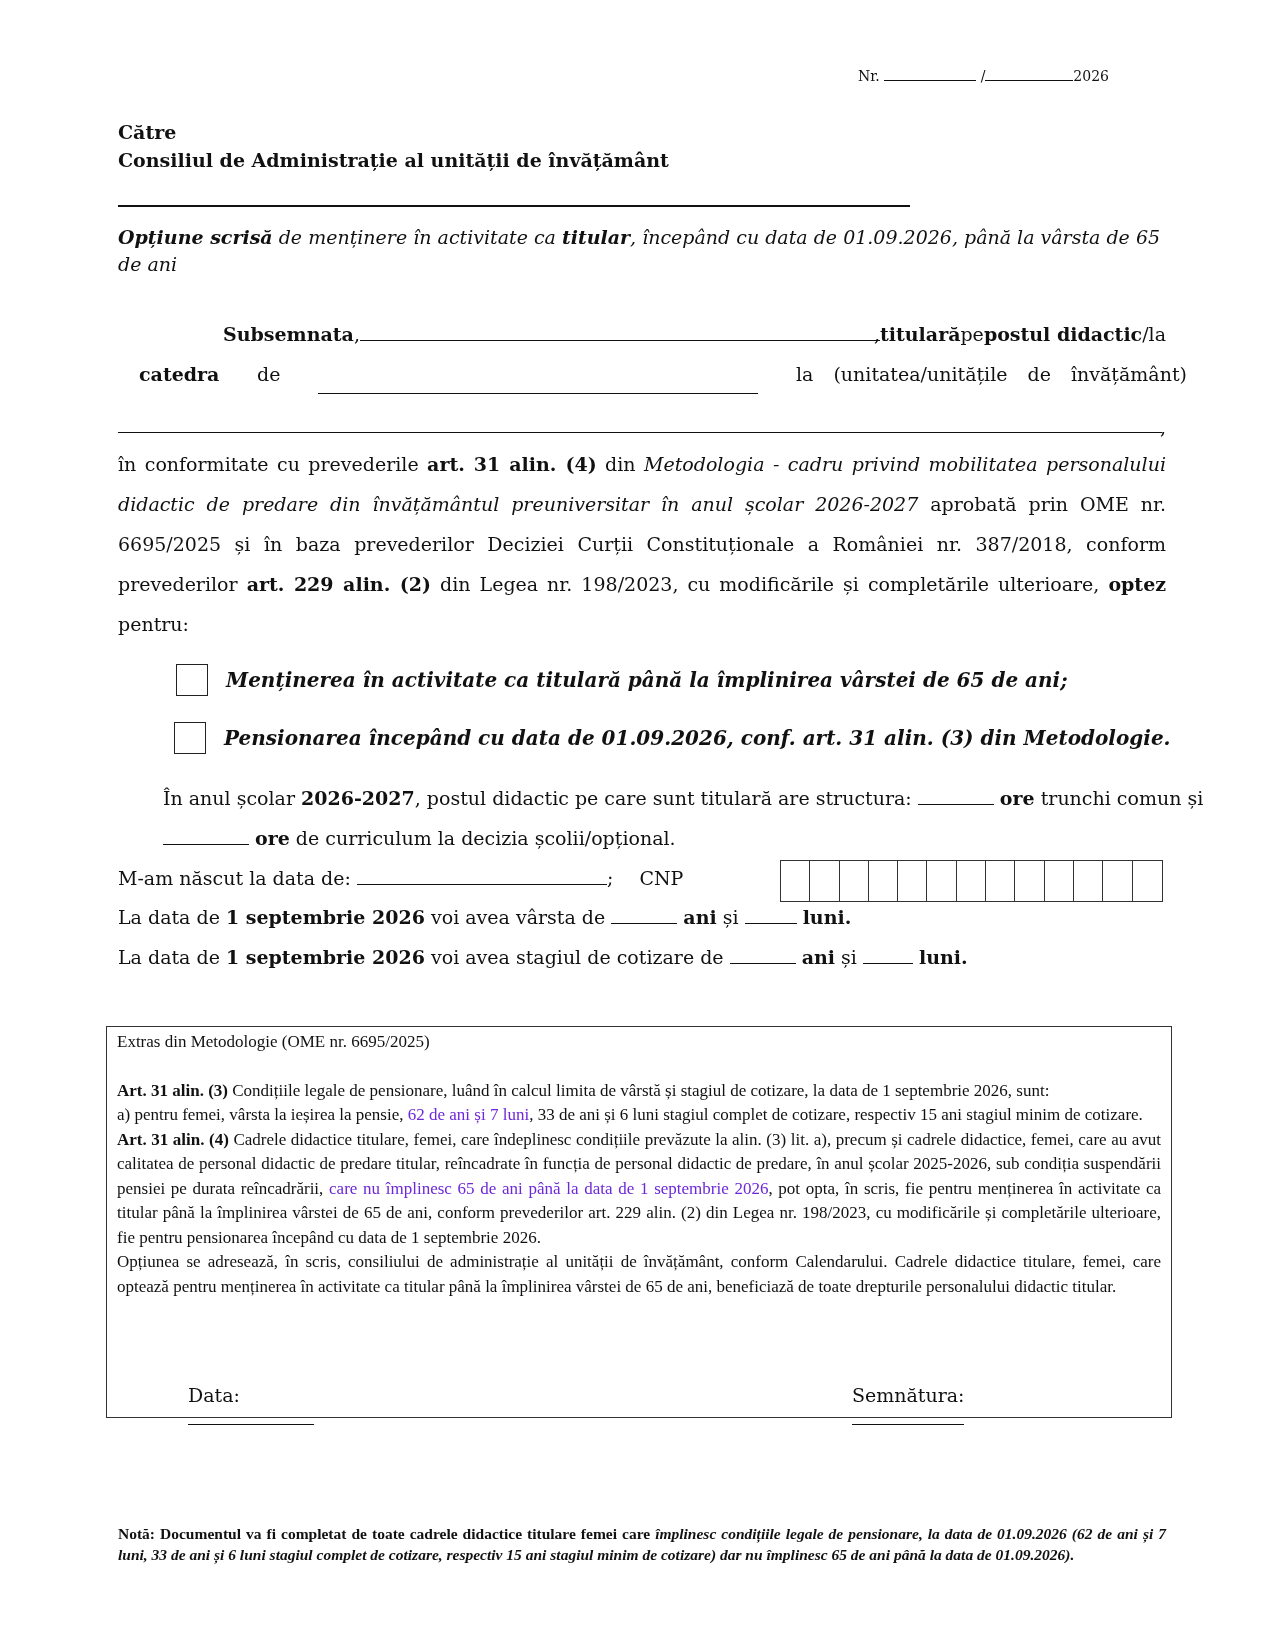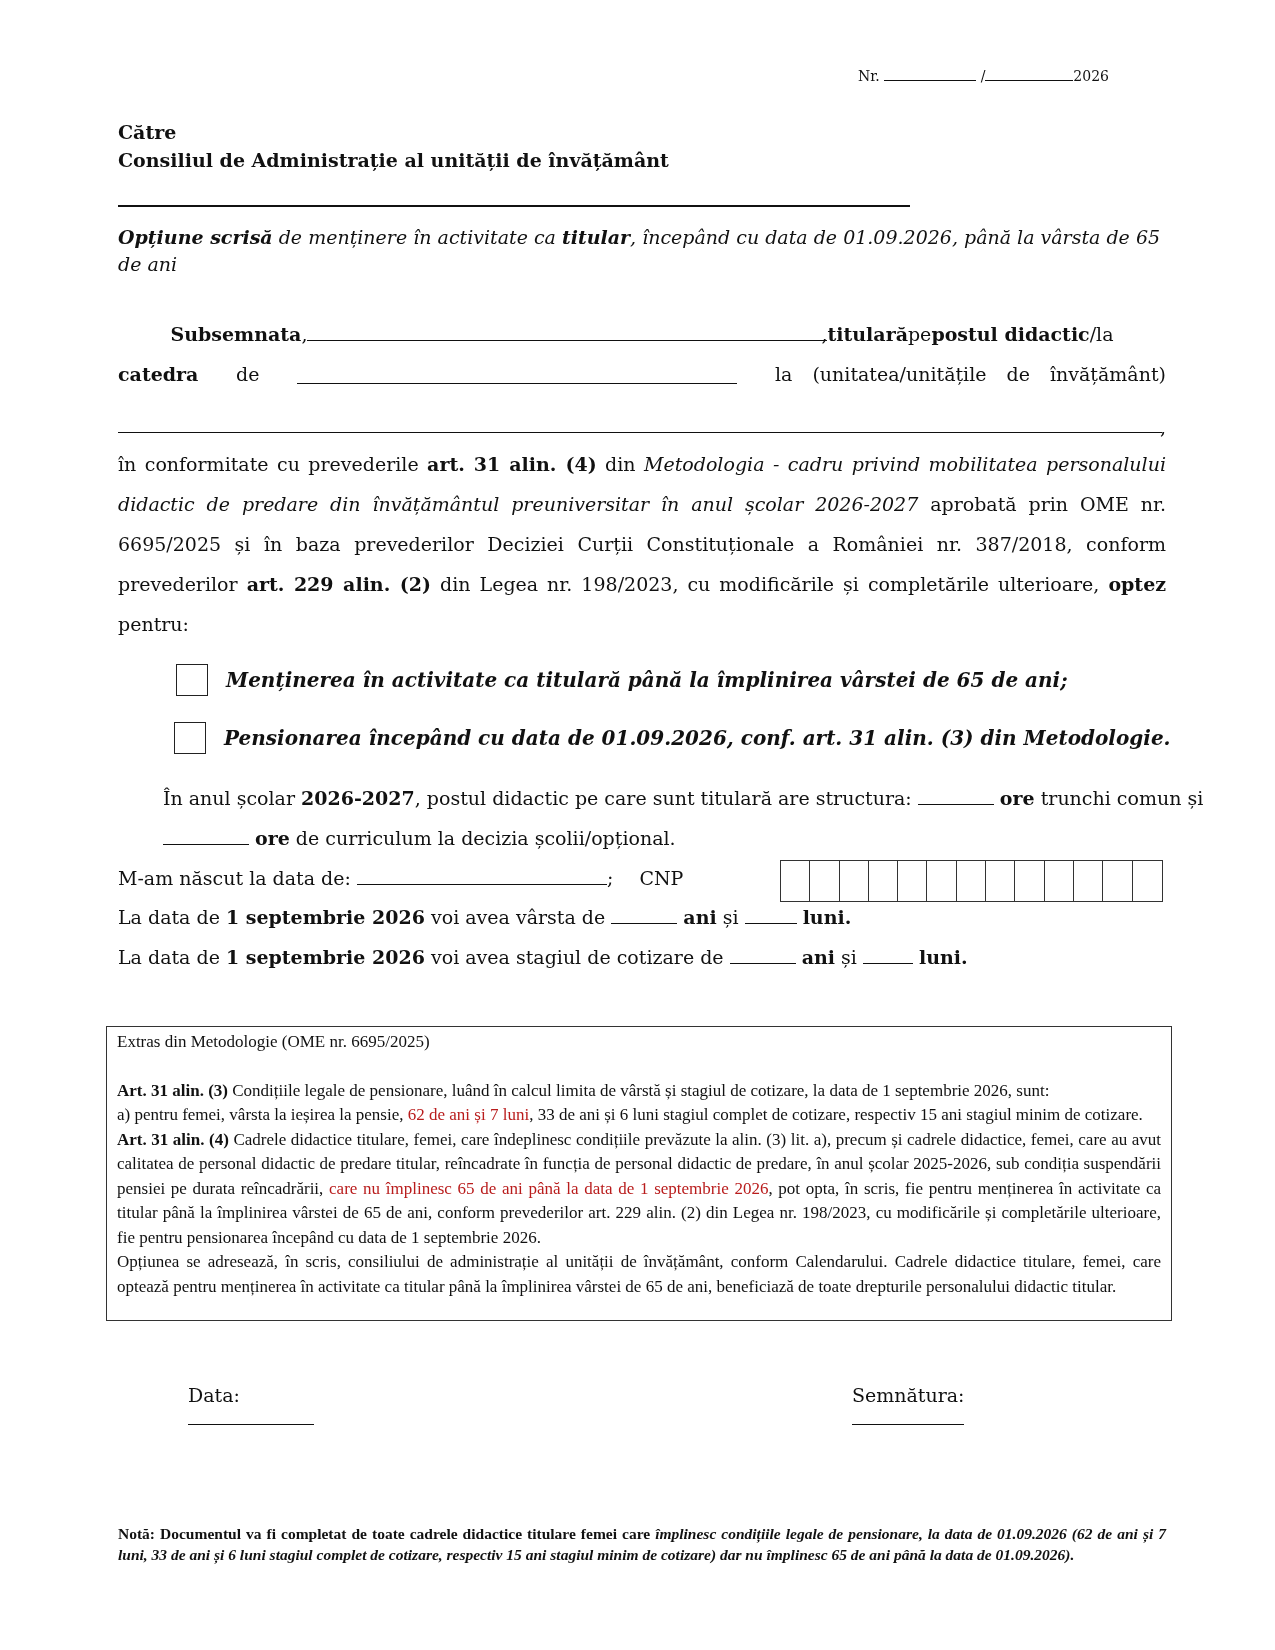--- a/index.html
+++ b/index.html
@@ -3,34 +3,34 @@
 <meta charset="utf-8">
 <style>
   html, body { margin: 0; padding: 0; background: #ffffff; }
   body { width: 1275px; height: 1650px; position: relative; overflow: hidden;
          font-family: "DejaVu Serif", "Liberation Serif", serif; color: #111; }
   .page { position: absolute; left: 0; top: 0; width: 1275px; height: 1650px; }
   .abs { position: absolute; }
   .f20 { font-size: 19px; }
   .b { font-weight: bold; }
   .i { font-style: italic; }
-  .purple { color: #b91c1c; }
+  .purple { color: #6d28d9; }
   .nr { top: 64px; right: 166px; font-size: 14px; }
   .catre { left: 118px; top: 118px; font-size: 19px; font-weight: bold; line-height: 28px; }
   .rule1 { left: 118px; top: 205px; width: 792px; border-bottom: 2px solid #111; }
   .optiune { left: 118px; top: 224px; width: 1048px; font-size: 19px; font-style: italic; line-height: 27px; }
   .para { left: 118px; width: 1048px; font-size: 19px; line-height: 40px; text-align: justify; }
   .blank { display: inline-block; border-bottom: 1.5px solid #111; height: 18px; vertical-align: baseline; }
   .fullrule { left: 118px; top: 432px; width: 1044px; border-bottom: 1.5px solid #111; }
   .chk { width: 32px; height: 32px; border: 1.5px solid #222; box-sizing: border-box; }
   .opt-label { font-size: 20px; font-weight: bold; font-style: italic; }
   .cnp { left: 780px; top: 860px; height: 42px; display: flex; border: 1.5px solid #333; box-sizing: border-box; }
   .cnp-cell { width: 29.3px; height: 100%; border-right: 1.5px solid #333; box-sizing: border-box; }
   .cnp-cell:last-child { border-right: none; }
-  .extras { left: 106px; top: 1026px; width: 1066px; height: 295px; border: 1.5px solid #333; box-sizing: border-box;
+  .extras { left: 106px; top: 1026px; width: 1066px; height: 392px; border: 1.5px solid #333; box-sizing: border-box;
             padding: 3px 10px 0 10px; font-size: 17px; line-height: 24.5px; font-family: "Liberation Serif", serif; }
   .extras p { margin: 0; text-align: justify; }
   .extras .gap { height: 24px; }
   .sig { font-size: 19px; }
   .sigline { border-bottom: 1.5px solid #111; }
   .nota { left: 118px; top: 1523px; width: 1048px; font-family: "Liberation Serif", serif; font-size: 15.5px;
           line-height: 21px; font-weight: bold; text-align: justify; }
 </style>
 </head>
 <body>
@@ -47,30 +47,30 @@
     <div>Către</div>
     <div>Consiliul de Administrație al unității de învățământ</div>
   </div>
 
   <div class="abs rule1"></div>
 
   <div class="abs optiune">
     <span class="b">Opțiune scrisă</span><span> de menținere în activitate ca </span><span class="b">titular</span><span>, începând cu data de 01.09.2026, până la vârsta de 65 de ani</span>
   </div>
 
-  <div class="abs para" style="top:314px; display:flex; align-items:baseline; justify-content:center;">
+  <div class="abs para" style="top:314px; display:flex; align-items:baseline; justify-content:flex-end;">
     <span><span class="b">Subsemnata</span><span>,</span></span>
     <span class="blank" style="width:520px;"></span>
       <span style="margin-left:-6px;">,</span>
     <span class="b">titulară</span>
     <span>pe</span>
     <span><span class="b">postul didactic</span><span>/la</span></span>
   </div>
 
-  <div class="abs para" style="top:354px; display:flex; align-items:center; justify-content:space-between;">
+  <div class="abs para" style="top:354px; display:flex; align-items:flex-end; justify-content:space-between;margin-left:21px;">
     <span class="b">catedra</span>
     <span>de</span>
     <span class="blank" style="width:440px;"></span>
     <span style="word-spacing:14px;">la (unitatea/unitățile de învățământ)</span>
   </div>
 
   <div class="abs fullrule"></div>
   <div class="abs f20" style="left:1160px; top:416px;">,</div>
 
   <div class="abs para" style="top:444px;">

